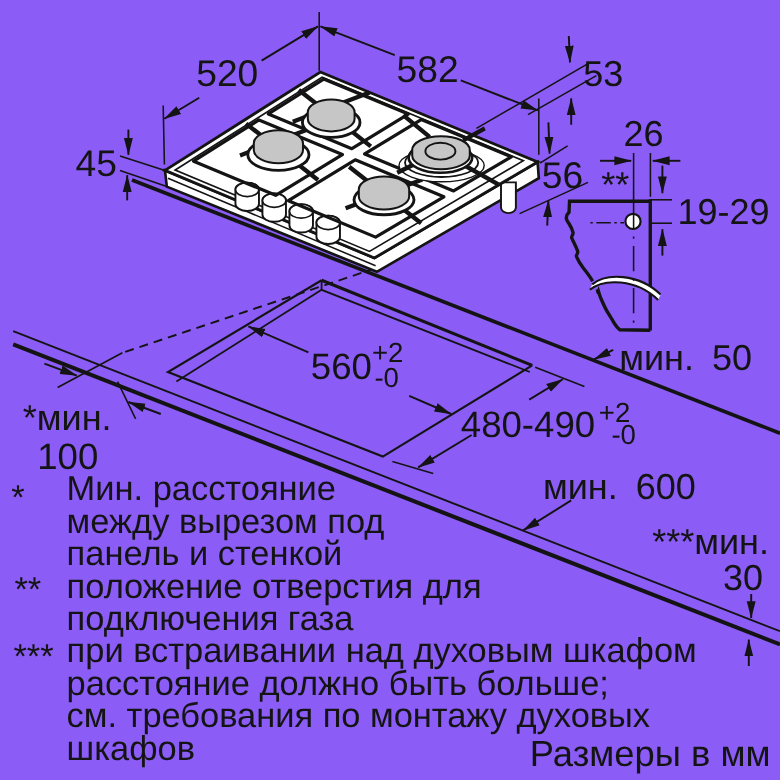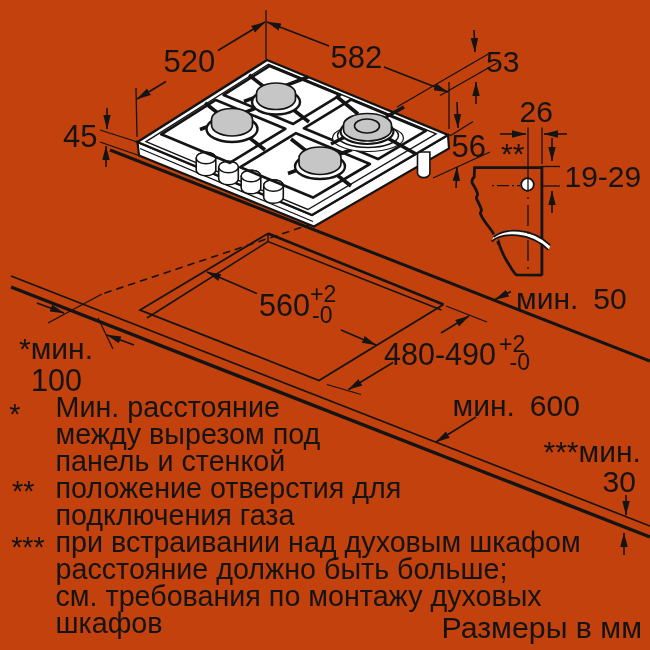--- a/index.html
+++ b/index.html
@@ -1,16 +1,16 @@
 <!DOCTYPE html>
 <html><head>
 <meta charset="utf-8">
 <style>
   html,body{margin:0;padding:0;background:#fff;}
-  #page{position:relative;width:650px;height:650px;background:#c2410c;overflow:hidden;}
+  #page{position:relative;width:650px;height:650px;background:#8b5cf6;overflow:hidden;}
   svg{position:absolute;left:0;top:0;}
   text{font-family:"Liberation Sans", sans-serif;fill:#141414;}
 </style>
 </head>
 <body>
 <div id="page">
 <svg width="650" height="650" viewBox="0 0 650 650">
 <defs>
   <marker id="ah" markerWidth="15" markerHeight="10" refX="14" refY="5" orient="auto-start-reverse" markerUnits="userSpaceOnUse">
     <path d="M14.5,5 L0,1.3 L0,8.7 z" fill="#141414"></path>

